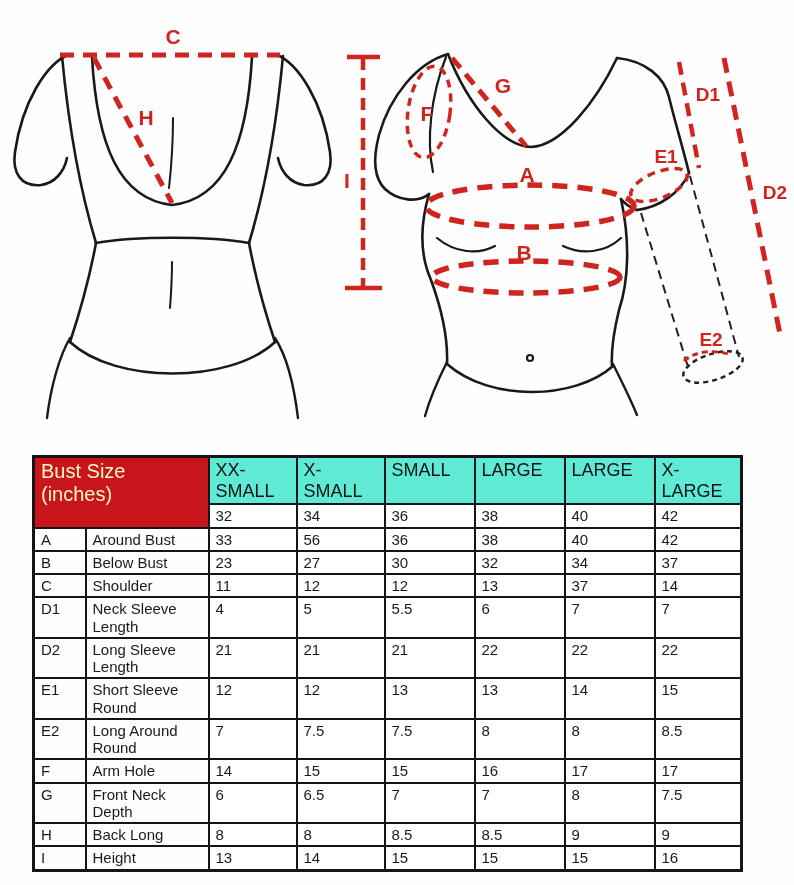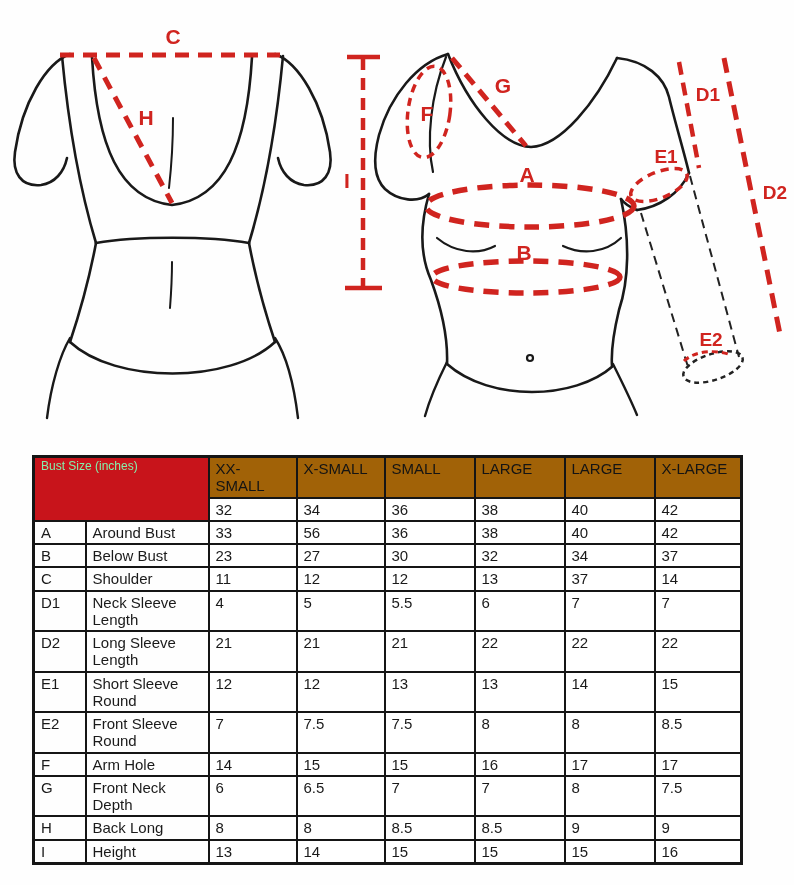--- a/index.html
+++ b/index.html
@@ -16,25 +16,25 @@
     position:absolute;left:32px;top:455px;width:708px;
     border-collapse:collapse;table-layout:fixed;
     font-size:15px;line-height:1.15;
   }
   table.size-table td,table.size-table th{
     border:2px solid #151515;padding:2px 6px;text-align:left;
     vertical-align:top;font-weight:normal;overflow:hidden;
   }
   table.size-table{border:3px solid #151515;}
   th.size-head{
-    background:#a16207;color:#141414;font-weight:bold;font-size:15px;
+    background:#5eead4;color:#141414;font-weight:bold;font-size:18px;
     padding-top:3px;padding-bottom:3px;
   }
   th.corner-cell{
-    background:#c8141b;color:#86efac;font-weight:bold;font-size:12px;
+    background:#c8141b;color:#fef9c3;font-weight:bold;font-size:20px;
     vertical-align:bottom;padding-bottom:4px;padding-left:4px;
   }
   td.bust-val,td.row-val{background:#ffffff;}
 </style>
 </head>
 <body>
 
 <div class="diagram-wrap">
 <svg width="794" height="452" viewBox="0 0 794 452" xmlns="http://www.w3.org/2000/svg">
 
@@ -198,21 +198,21 @@
     <td>Short Sleeve Round</td>
     <td class="row-val">12</td>
     <td class="row-val">12</td>
     <td class="row-val">13</td>
     <td class="row-val">13</td>
     <td class="row-val">14</td>
     <td class="row-val">15</td>
   </tr>
       <tr>
     <td>E2</td>
-    <td>Front Sleeve Round</td>
+    <td>Long Around Round</td>
     <td class="row-val">7</td>
     <td class="row-val">7.5</td>
     <td class="row-val">7.5</td>
     <td class="row-val">8</td>
     <td class="row-val">8</td>
     <td class="row-val">8.5</td>
   </tr>
       <tr>
     <td>F</td>
     <td>Arm Hole</td>

